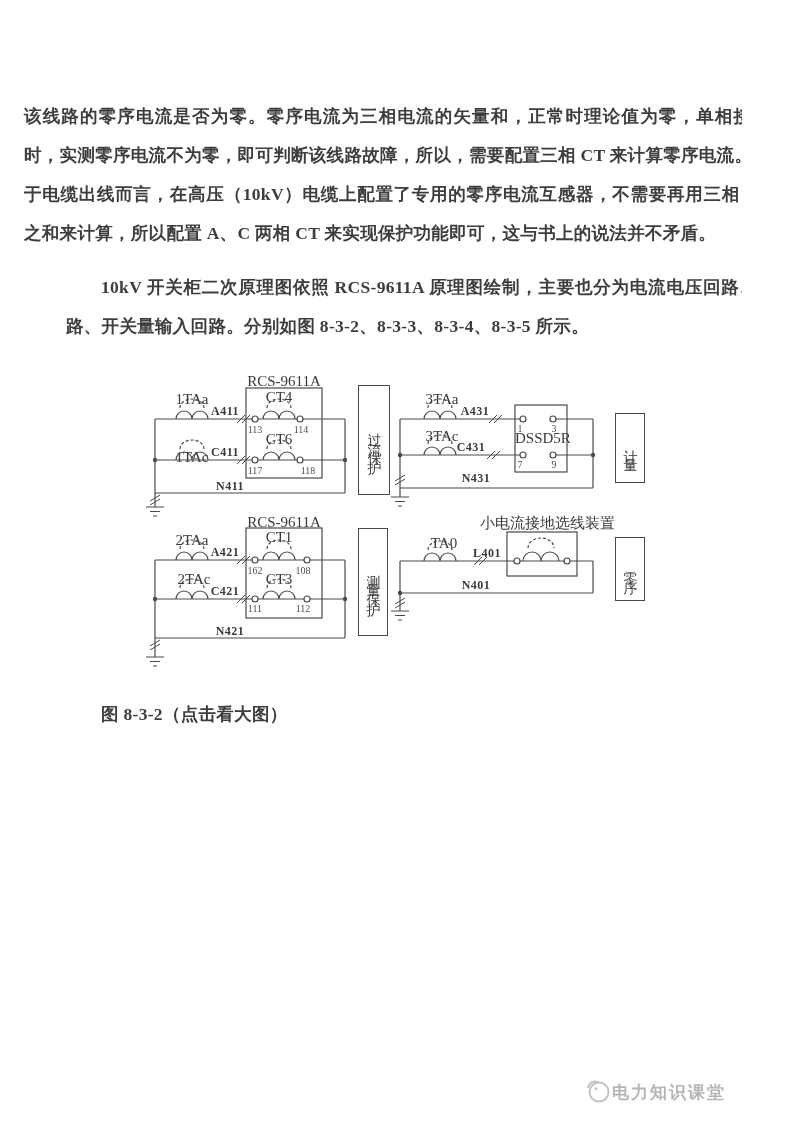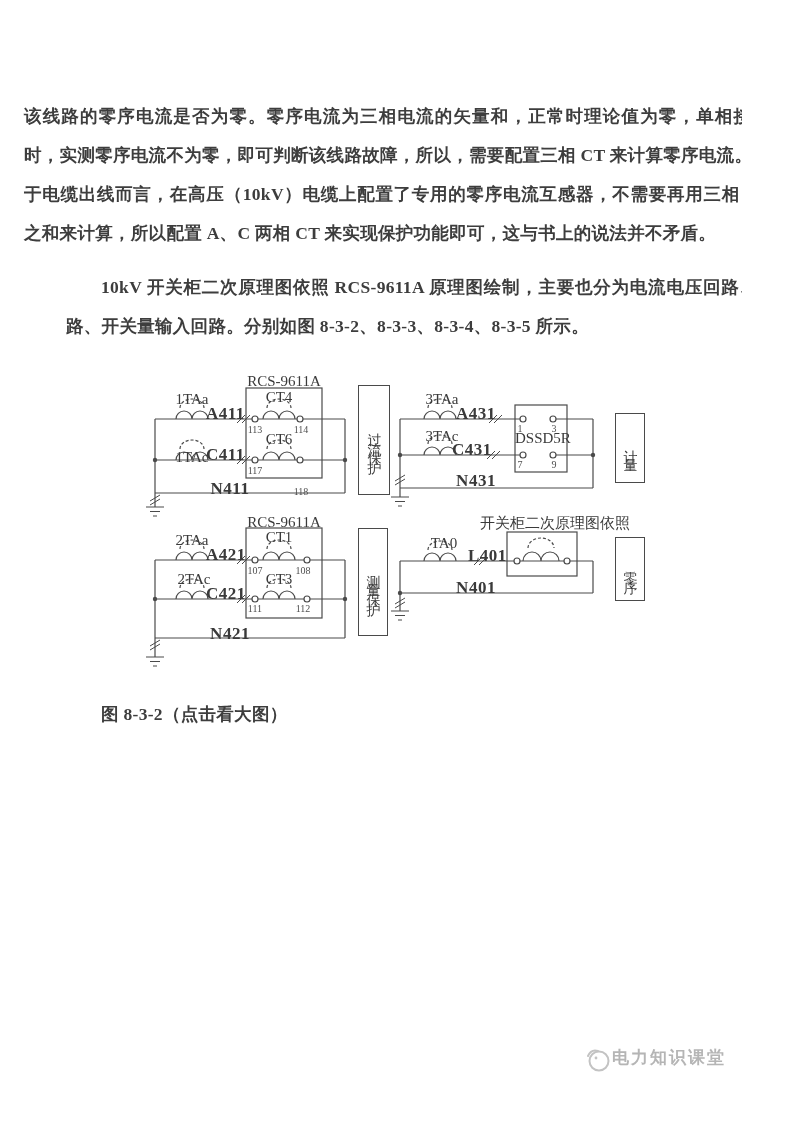--- a/index.html
+++ b/index.html
@@ -13,31 +13,31 @@
     text-align:justify; letter-spacing:0.3px;
   }
   .indent { text-indent:2em;margin-left:42px; }
   .caption { text-align:left; }
   .diagram { position:absolute; left:0; top:373px; width:794px; height:310px; }
   .diagram svg { position:absolute; left:0; top:0; }
   .dlabel {
     position:absolute; color:#3a3a3a; font-size:15px; line-height:1;
     text-align:center; white-space:nowrap; font-weight:500;
   }
-  .wlabel { font-weight:700; font-size:17px; letter-spacing:0.5px; }
+  .wlabel { font-weight:700; font-size:12px; letter-spacing:0.5px; }
   .tnum  { font-size:10px; color:#4f4f4f; }
   .funcbox {
     position:absolute; border:1px solid #4a4a4a; box-sizing:border-box;
     display:flex; align-items:center; justify-content:center;
     writing-mode:vertical-rl; text-orientation:upright;
     color:#3a3a3a; font-size:14px; letter-spacing:9px; font-weight:500;
   }
   .footer {
-    position:absolute; top:1046px; right:16px; height:30px;
-    display:flex; align-items:flex-start; 
+    position:absolute; top:1074px; right:16px; height:30px;
+    display:flex; align-items:flex-end; 
     color:#b5b5b5; font-size:17px; font-weight:700; letter-spacing:2px;
   }
 </style>
 </head>
 <body>
 
 <div class="page">
 
   <div class="para" style="top:97px;">该线路的零序电流是否为零。零序电流为三相电流的矢量和，正常时理论值为零，单相接地时，实测零序电流不为零，即可判断该线路故障，所以，需要配置三相 CT 来计算零序电流。对于电缆出线而言，在高压（10kV）电缆上配置了专用的零序电流互感器，不需要再用三相 CT 之和来计算，所以配置 A、C 两相 CT 来实现保护功能即可，这与书上的说法并不矛盾。</div>
   <div class="para indent" style="top:268px;">10kV 开关柜二次原理图依照 RCS-9611A 原理图绘制，主要也分为电流电压回路、操作回路、开关量输入回路。分别如图 8-3-2、8-3-3、8-3-4、8-3-5 所示。</div>
@@ -159,21 +159,21 @@
     <div class="dlabel" style="left:246px;top:1px;width:76px;">RCS-9611A</div>
     <div class="dlabel" style="left:170px;top:19px;width:44px;">1TAa</div>
     <div class="dlabel wlabel" style="left:206px;top:32px;width:38px;">A411</div>
     <div class="dlabel" style="left:170px;top:77px;width:44px;">1TAc</div>
     <div class="dlabel wlabel" style="left:206px;top:73px;width:38px;">C411</div>
     <div class="dlabel" style="left:261px;top:17px;width:36px;">CT4</div>
     <div class="dlabel tnum" style="left:244px;top:52px;width:22px;">113</div>
     <div class="dlabel tnum" style="left:290px;top:52px;width:22px;">114</div>
     <div class="dlabel" style="left:261px;top:59px;width:36px;">CT6</div>
     <div class="dlabel tnum" style="left:244px;top:93px;width:22px;">117</div>
-    <div class="dlabel tnum" style="left:290px;top:93px;width:22px;margin-top:21px;">118</div>
+    <div class="dlabel tnum" style="left:297px;top:93px;width:22px;">118</div>
     <div class="dlabel wlabel" style="left:210px;top:107px;width:40px;">N411</div>
     <div class="funcbox" style="left:358px;top:12px;width:32px;height:110px;">过流保护</div>
 
     <div class="dlabel" style="left:420px;top:19px;width:44px;">3TAa</div>
     <div class="dlabel wlabel" style="left:456px;top:32px;width:38px;">A431</div>
     <div class="dlabel" style="left:420px;top:56px;width:44px;">3TAc</div>
     <div class="dlabel wlabel" style="left:452px;top:68px;width:38px;">C431</div>
     <div class="dlabel" style="left:515px;top:58px;width:52px;">DSSD5R</div>
     <div class="dlabel tnum" style="left:514px;top:51px;width:12px;">1</div>
     <div class="dlabel tnum" style="left:548px;top:51px;width:12px;">3</div>
@@ -181,29 +181,29 @@
     <div class="dlabel tnum" style="left:548px;top:87px;width:12px;">9</div>
     <div class="dlabel wlabel" style="left:456px;top:99px;width:40px;text-align:center;">N431</div>
     <div class="funcbox" style="left:615px;top:40px;width:30px;height:70px;">计量</div>
 
     <div class="dlabel" style="left:246px;top:142px;width:76px;">RCS-9611A</div>
     <div class="dlabel" style="left:170px;top:160px;width:44px;">2TAa</div>
     <div class="dlabel wlabel" style="left:206px;top:173px;width:38px;">A421</div>
     <div class="dlabel" style="left:172px;top:199px;width:44px;">2TAc</div>
     <div class="dlabel wlabel" style="left:206px;top:212px;width:38px;">C421</div>
     <div class="dlabel" style="left:261px;top:157px;width:36px;">CT1</div>
-    <div class="dlabel tnum" style="left:244px;top:193px;width:22px;">107</div>
+    <div class="dlabel tnum" style="left:244px;top:193px;width:22px;">162</div>
     <div class="dlabel tnum" style="left:292px;top:193px;width:22px;">108</div>
     <div class="dlabel" style="left:261px;top:199px;width:36px;">CT3</div>
     <div class="dlabel tnum" style="left:244px;top:231px;width:22px;">111</div>
     <div class="dlabel tnum" style="left:292px;top:231px;width:22px;">112</div>
     <div class="dlabel wlabel" style="left:210px;top:252px;width:40px;">N421</div>
     <div class="funcbox" style="left:358px;top:155px;width:30px;height:108px;">测量保护</div>
 
-    <div class="dlabel" style="left:480px;top:143px;width:124px;">开关柜二次原理图依照</div>
+    <div class="dlabel" style="left:480px;top:143px;width:124px;">小电流接地选线装置</div>
     <div class="dlabel" style="left:422px;top:163px;width:44px;">TA0</div>
     <div class="dlabel wlabel" style="left:468px;top:174px;width:38px;">L401</div>
     <div class="dlabel wlabel" style="left:456px;top:206px;width:40px;">N401</div>
     <div class="funcbox" style="left:615px;top:164px;width:30px;height:64px;">零序</div>
   </div>
 
   <div class="para indent caption" style="top:695px;">图 8-3-2（点击看大图）</div>
 
   <div class="footer">
     <svg width="27" height="27" viewBox="0 0 27 27">

